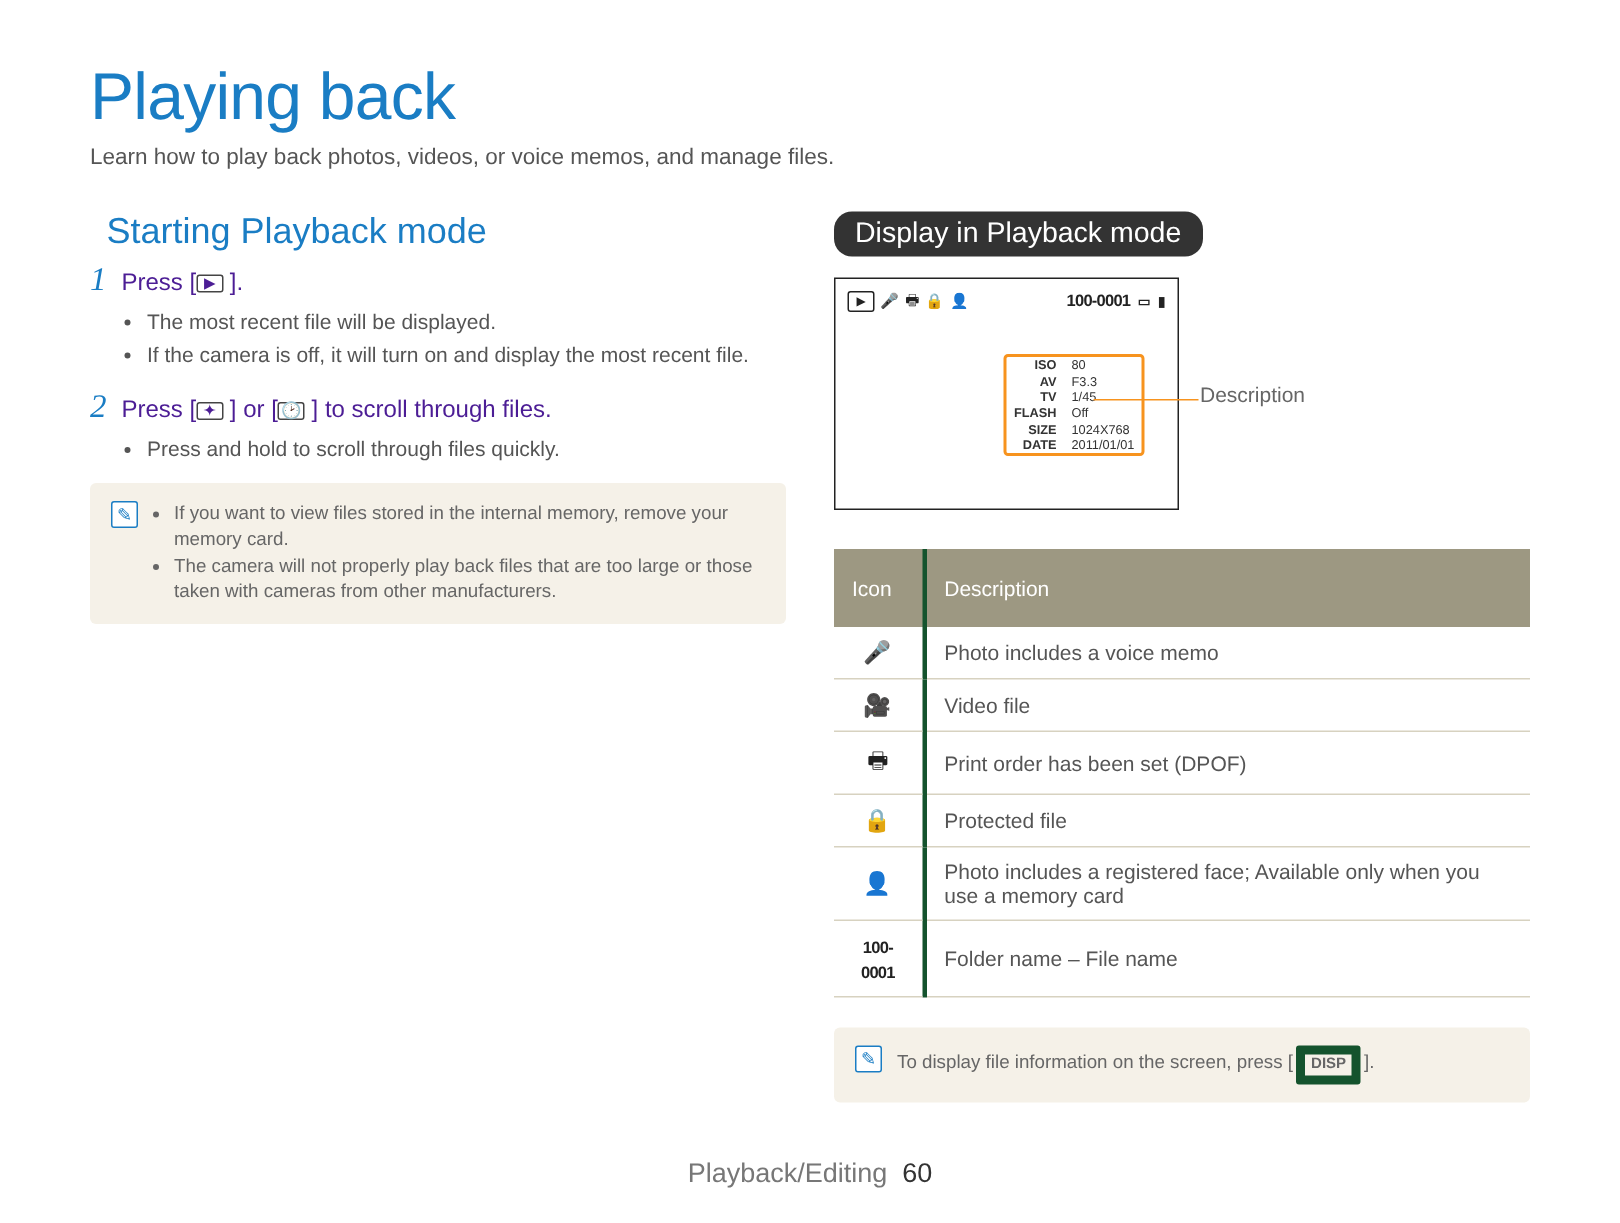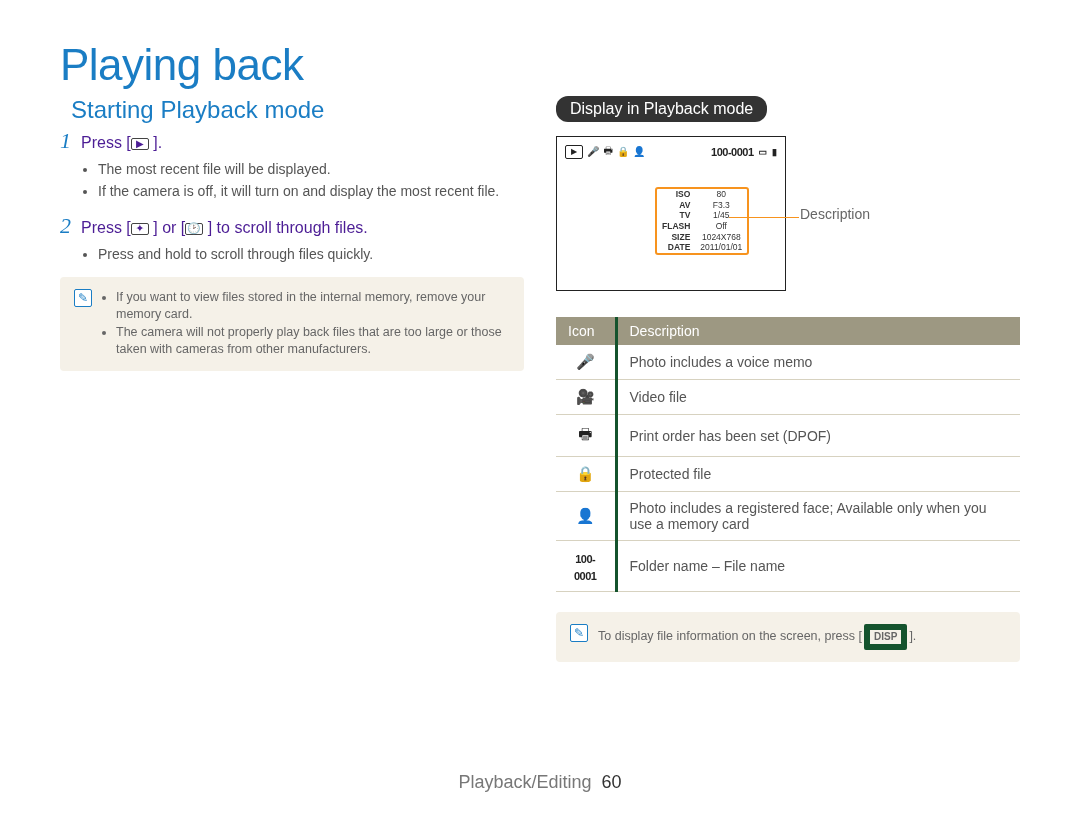--- a/index.html
+++ b/index.html
@@ -130,21 +130,21 @@
     padding: 0 4px; font-size:10px;font-weight:700;
     margin: 0 2px;
   }
 
   
   .pill-header {
     background: #333;
     color: #fff;
     border-radius: 12px;
     padding: 4px 14px;
-    font-size: 16px;
+    font-size: 19px;
     display: inline-block;
     margin-bottom: 14px;
     text-align: right;
   }
   .screen-wrap {
     display: flex;
     align-items: center;
     gap: 14px;
     margin-bottom: 26px;
   }
@@ -169,29 +169,29 @@
     width: 18px; height: 14px;
     border: 1.5px solid #222;
     border-radius: 2px;
     display: inline-flex; align-items:center; justify-content:center;
   }
   .play-box::after { content: "\25B6"; font-size: 8px; }
   .tiny-icon { font-size: 10px; }
   .topbar-right { display:flex; gap:5px; align-items:center; font-weight:700;}
   .info-block {
     position: absolute;
-    top: 50px; left: 98px;
+    top: 50px; left: 112px;
     border: 2px solid #F7931E;
     border-radius: 3px;
     background: #fff;
     font-size: 8.5px;
     line-height: 1.25;
   }
   .info-block table { border-collapse: collapse; }
-  .info-block td { padding: 0 5px; text-align: center; }
+  .info-block td { padding: 0 5px; }
   .info-block td:first-child { font-weight: 700; text-align: right;}
   .callout-line {
     position: absolute;
     top: 80px;
     left: 172px;
     width: 70px;
     border-top: 1px solid #F7931E;
   }
   .callout-label {
     color: #666;
@@ -202,21 +202,21 @@
     width: 100%;
     border-collapse: collapse;
     font-size: 14px;
     margin-bottom: 20px;
   }
   table.icon-table th {
     background: #9D9882;
     color: #fff;
     font-weight: 400;
     text-align: left;
-    padding: 6px 12px;
+    padding: 18px 12px;
   }
   table.icon-table th + th,
   table.icon-table td + td {
     border-left: 3px solid #14532d;
   }
   table.icon-table td {
     border-bottom: 1px solid #D7D2C0;
     padding: 8px 12px;
     color: #555;
     vertical-align: middle;
@@ -242,20 +242,21 @@
     color: #777;
     font-size: 18px;
   }
   .footer .num { color: #333; }
 </style>
 </head>
 <body>
 
 <div class="page">
   <h1 class="title">Playing back</h1>
+  <p class="intro">Learn how to play back photos, videos, or voice memos, and manage files.</p>
 
   <div class="columns">
 
     <div class="col">
       <h2 class="subtitle">Starting Playback mode</h2>
 
       <div class="step">
         <div class="step-head">
           <span class="step-num">1</span>
           <span class="step-text">

